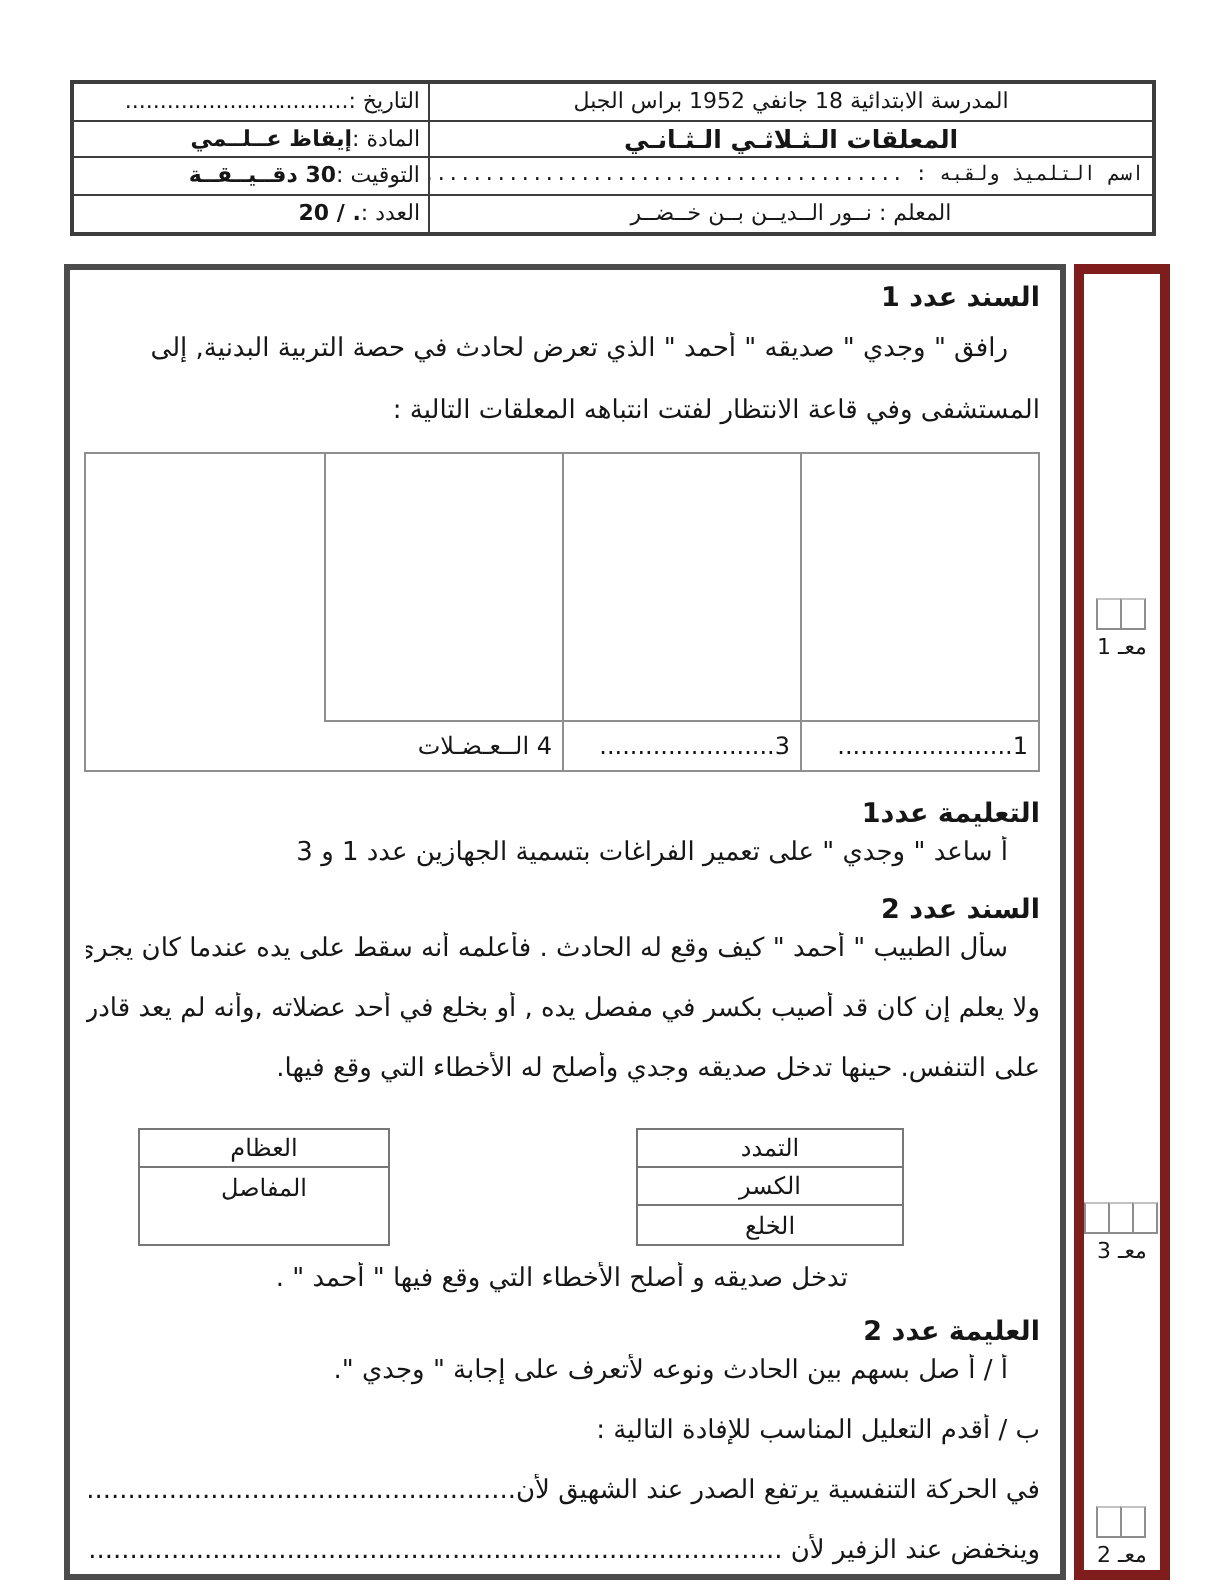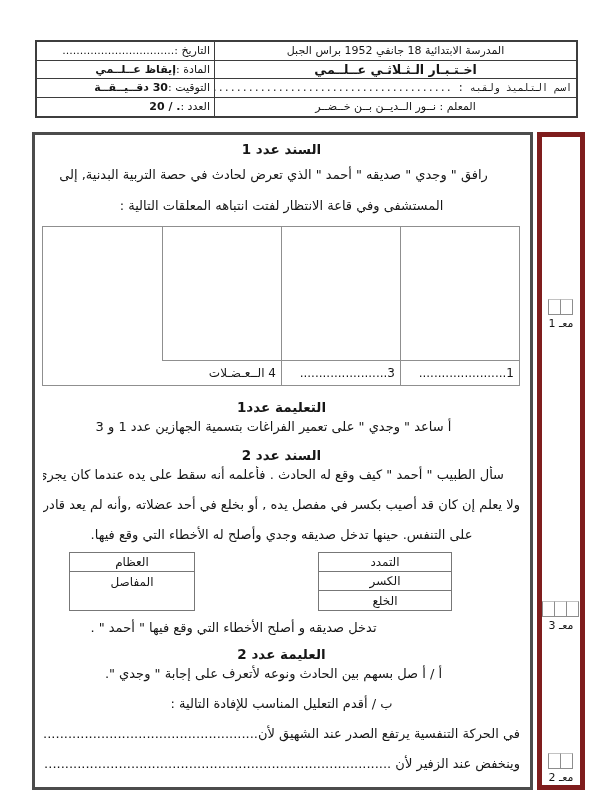--- a/index.html
+++ b/index.html
@@ -23,21 +23,21 @@
   .hcell.last{border-bottom:none;}
   .hcell.center{justify-content:center;}
   .b{font-weight:bold;}
   .exam-title{font-weight:bold;font-size:12.5px;}
   .student-line{font-size:10px;font-family:Liberation Mono, monospace;}
 
   
   .main-box{
     position:absolute;top:132px;left:32px;width:501px;height:658px;
     border:3px solid #4c4c4c;box-sizing:border-box;
-    padding:5px 10px 0 8px;overflow:hidden;text-align:center;
+    padding:5px 10px 0 8px;overflow:hidden;
   }
   .score-col{
     position:absolute;top:132px;left:537px;width:48px;height:658px;
     border:5px solid #7f1d1d;box-sizing:border-box;
   }
   .score-group{position:absolute;left:0;width:100%;text-align:center;}
   .score-cells{display:flex;justify-content:center;direction:ltr;}
   .score-cell{
     width:13px;height:16px;border:1px solid #8d8d8d;border-top-color:#c2c2c2;
     margin-left:-1px;box-sizing:border-box;background:#fff;
@@ -58,21 +58,21 @@
   .dg-cell.end{border-left:none;}
   .dg-label{
     height:25px;border-top:1.5px solid #8f8f8f;border-left:1.5px solid #8f8f8f;
     font-size:12px;display:flex;align-items:center;padding:0 5px;
     white-space:nowrap;overflow:hidden;box-sizing:border-box;
   }
   .dg-label.end{border-left:none;}
 
   
   .match-row{display:flex;justify-content:space-between;margin-top:8px;padding:0 68px 0 26px;direction:rtl;}
-  .match-table{border:1.5px solid #777;box-sizing:border-box;}
+  .match-table{border:1.5px solid #777;box-sizing:border-box;margin-top:12px;}
   .match-table.rt{width:134px;}
   .match-table.lt{width:126px;}
   .match-cell{
     height:19px;border-bottom:1.5px solid #777;font-size:12px;
     display:flex;align-items:center;justify-content:center;box-sizing:border-box;
   }
   .match-cell.last{border-bottom:none;}
   .caption{padding-right:96px;}
 
   .mt2{margin-top:2px;} .mt8{margin-top:8px;} .mt10{margin-top:10px;}
@@ -80,21 +80,21 @@
 </style>
 </head>
 <body>
 
 <div class="page">
 
   <div class="header">
     <div class="hcell c1 center">المدرسة الابتدائية 18 جانفي 1952 براس الجبل</div>
     <div class="hcell">التاريخ :................................</div>
 
-    <div class="hcell c1 center exam-title">اخـتـبـار الـثـلاثـي عــلــمي</div>
+    <div class="hcell c1 center exam-title">المعلقات الـثـلاثـي الـثـانـي</div>
     <div class="hcell">
       <span>المادة : </span>
       <span class="b">إيقاظ عــلــمي</span>
     </div>
 
     <div class="hcell c1 student-line">اسم التلميذ ولقبه : ..................................................القسم : الخامسة .</div>
     <div class="hcell">
       <span>التوقيت : </span>
       <span class="b">30 دقــيــقــة</span>
     </div>

